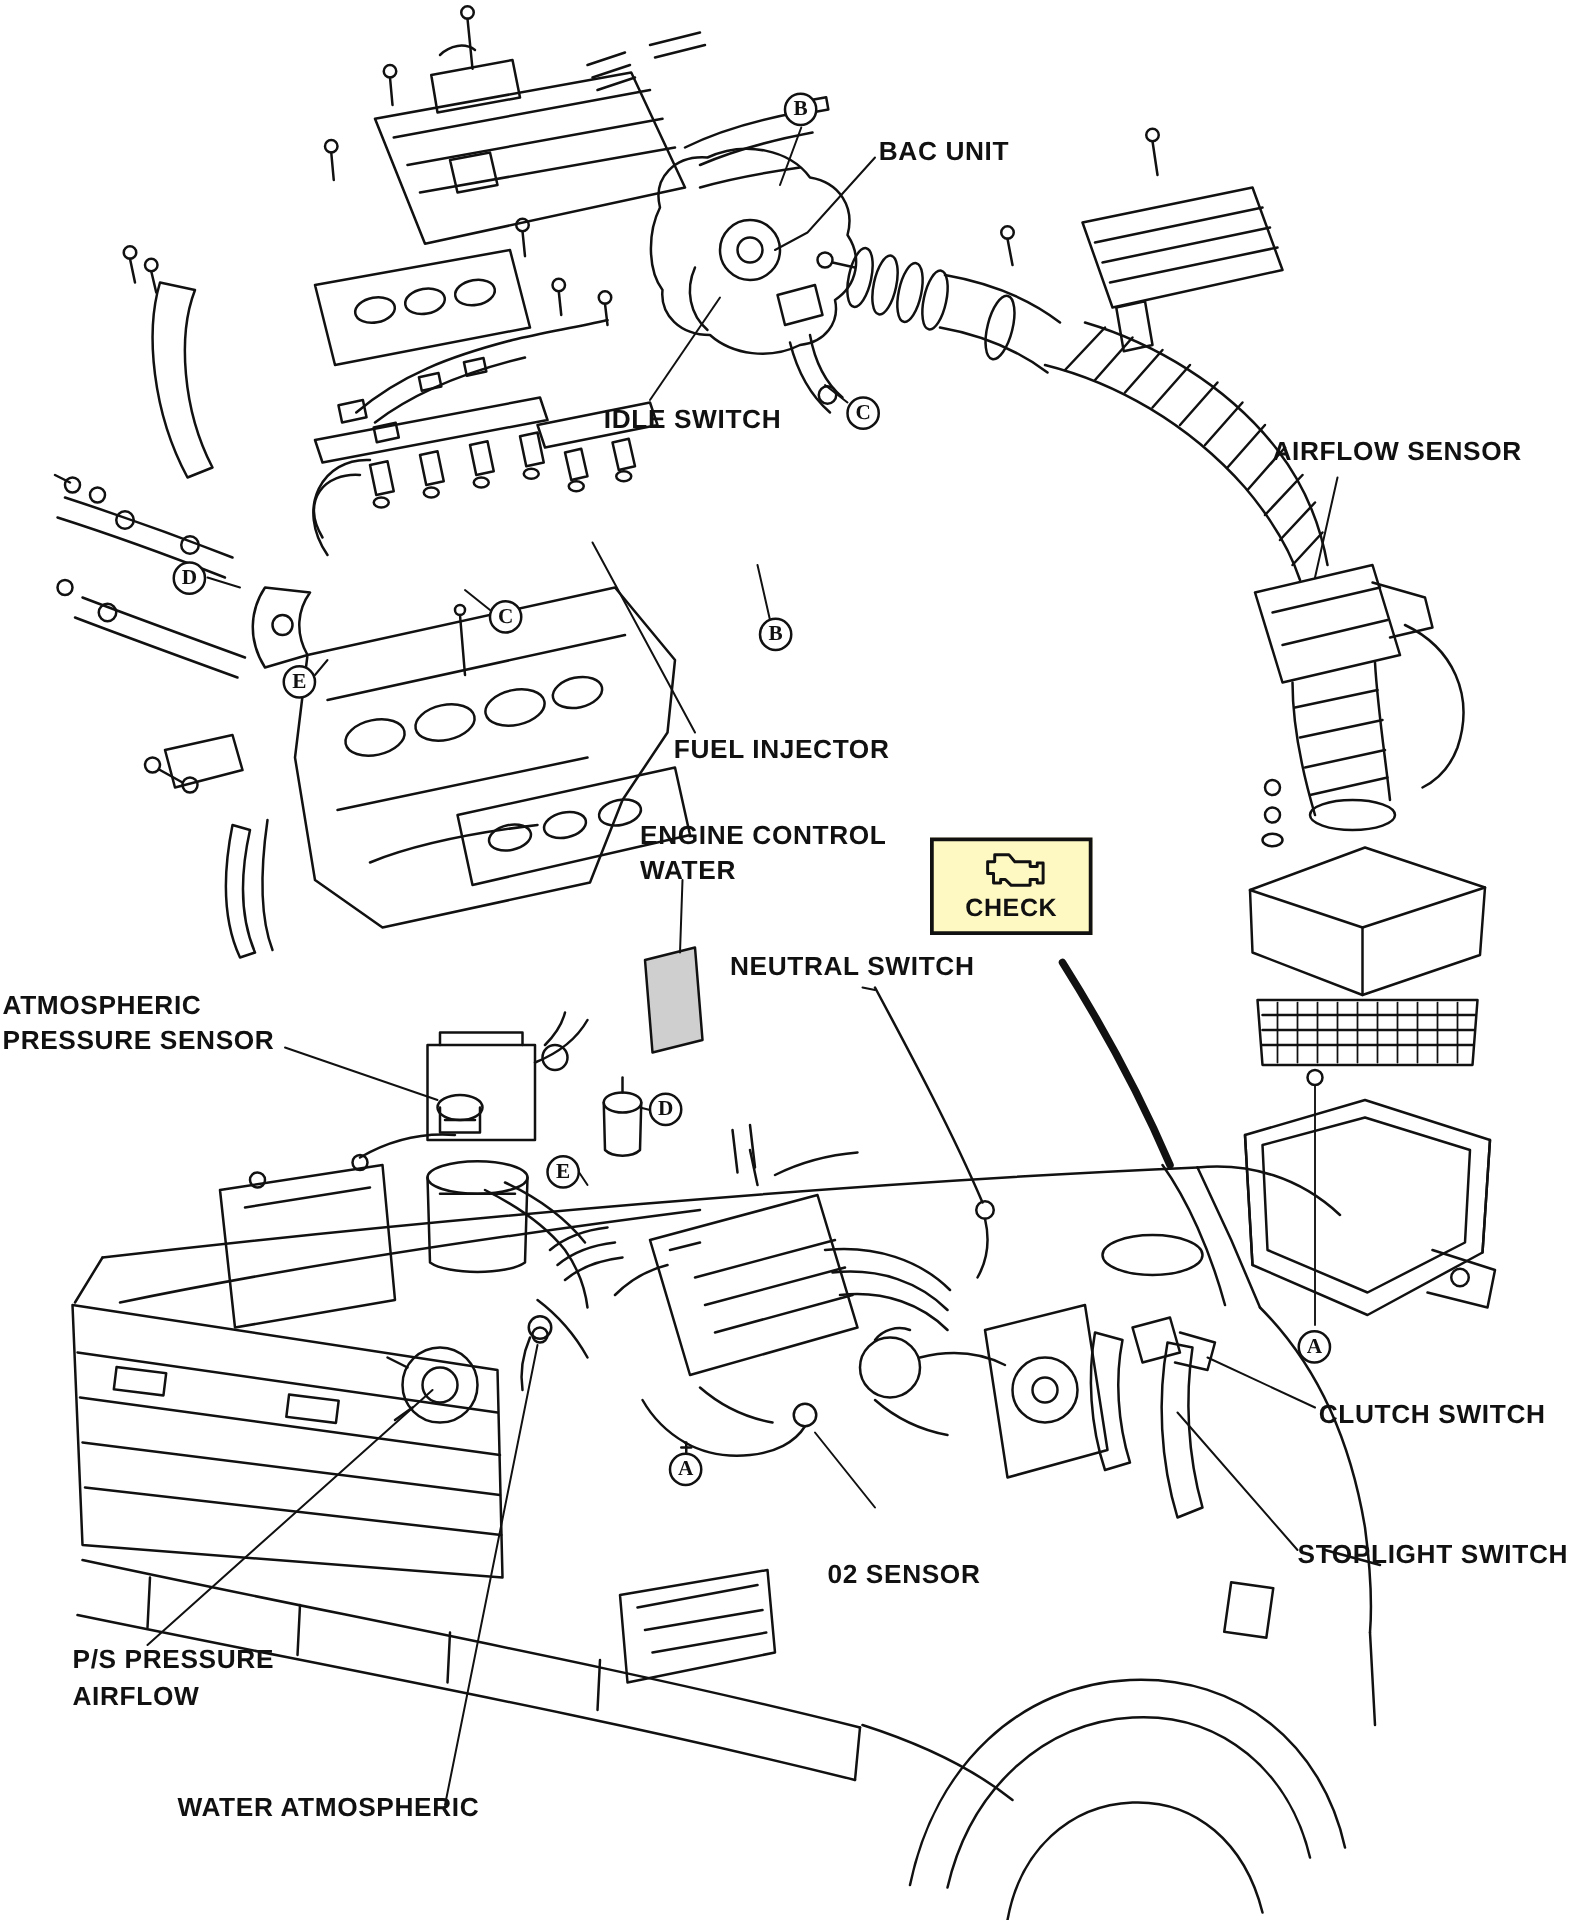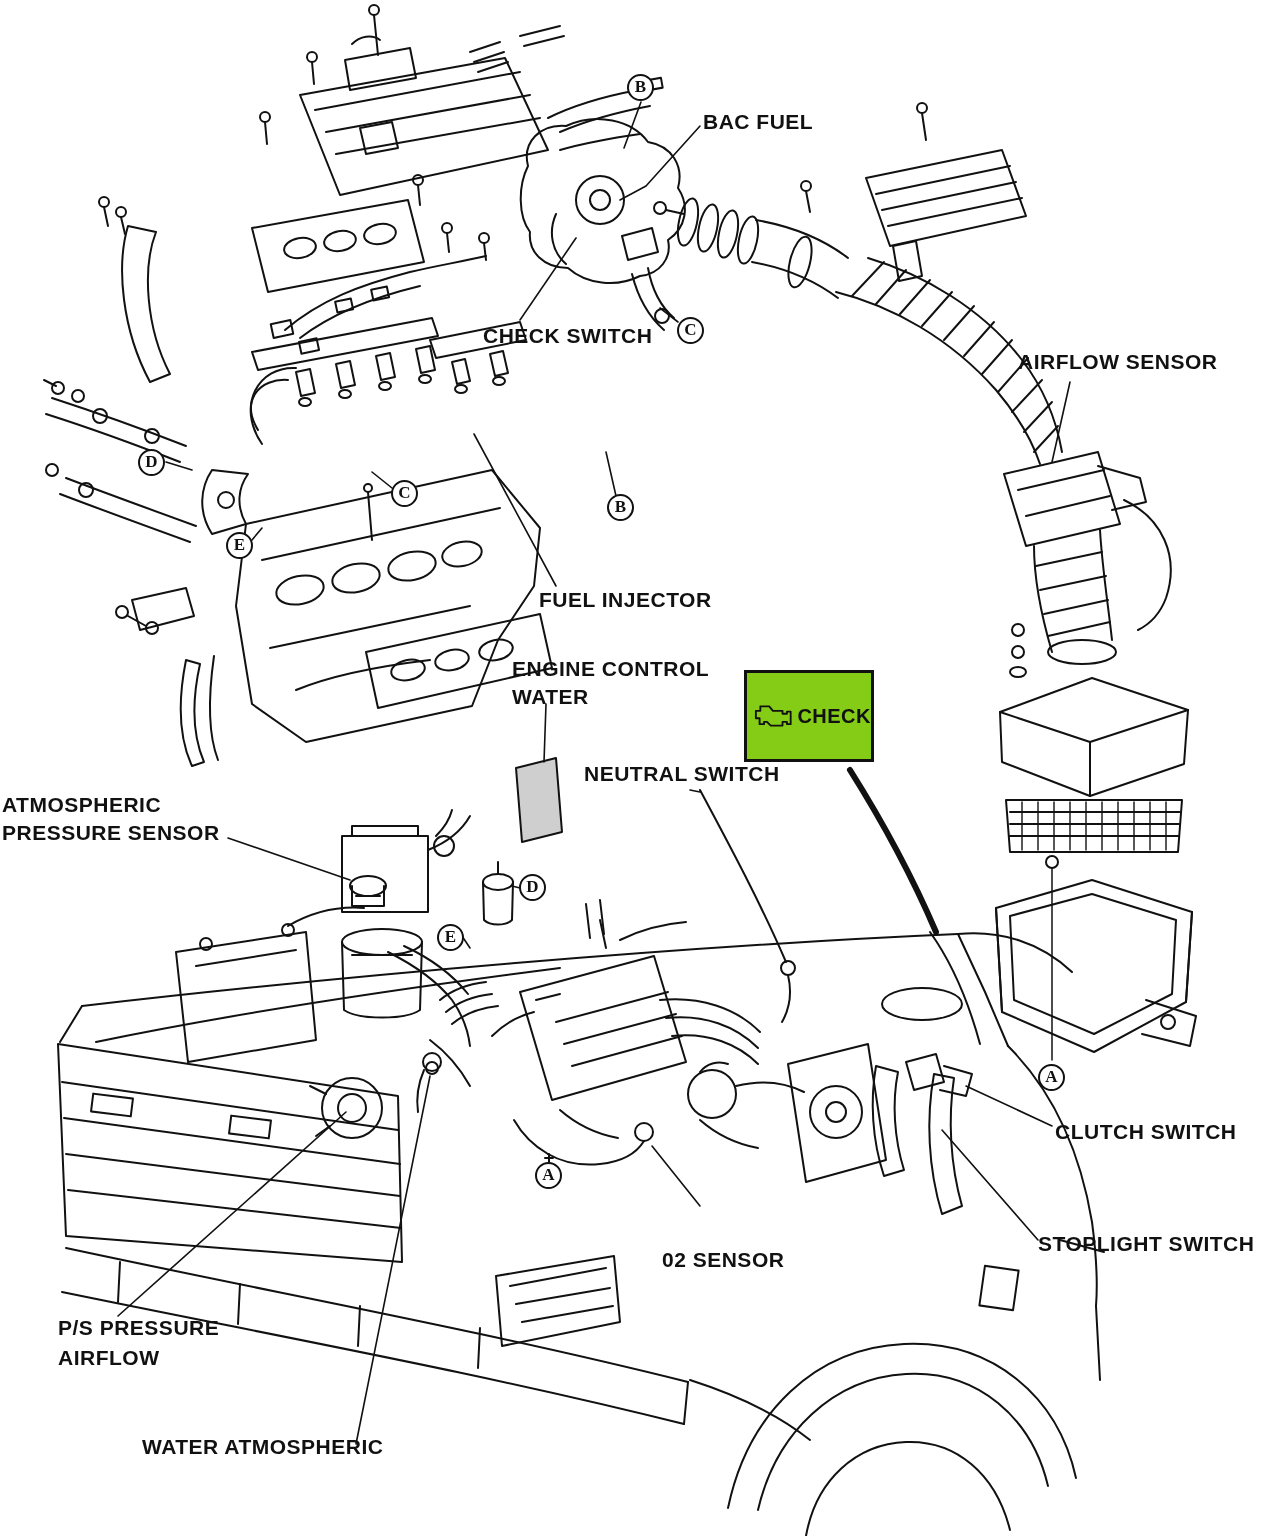--- a/index.html
+++ b/index.html
@@ -11,22 +11,22 @@
   .lbl{
     position:absolute;font-size:21px;font-weight:bold;letter-spacing:.5px;
     white-space:nowrap;line-height:1.1;color:#111;
   }
   .co{
     position:absolute;width:27px;height:27px;border:2px solid #111;border-radius:50%;
     box-sizing:border-box;text-align:center;line-height:22px;font-size:17px;font-weight:bold;
     font-family:"Liberation Serif", serif;background:#fff;
   }
   .check-box{
-    position:absolute;left:744px;top:670px;width:130px;height:92px;border:3px solid #111;
-    box-sizing:border-box;background:#84cc16;display:flex;
+    position:absolute;left:744px;top:670px;width:130px;height:78px;border:3px solid #111;
+    box-sizing:border-box;background:#fef9c3;display:flex;flex-direction:column;
     align-items:center;justify-content:center;gap:3px;
   }
   .check-icon{width:62px;height:34px;}
   .check-text{font-size:20px;font-weight:bold;letter-spacing:.5px;}
 </style>
 </head>
 <body>
 
 <div class="stage">
 
@@ -312,22 +312,22 @@
         <path d="M462 936 L470 948"></path>
         <path d="M1052 1126 L966 1086"></path>
         <path d="M700 1206 L652 1146"></path>
         <path d="M1038 1240 L942 1130"></path>
         <path d="M118 1316 L346 1112"></path>
         <path d="M356 1444 L430 1076"></path>
       </g>
     </g>
   </svg>
 
-  <div class="lbl" style="left:703px;top:110px">BAC FUEL</div>
-  <div class="lbl" style="left:483px;top:324px">CHECK SWITCH</div>
+  <div class="lbl" style="left:703px;top:110px">BAC UNIT</div>
+  <div class="lbl" style="left:483px;top:324px">IDLE SWITCH</div>
   <div class="lbl" style="left:1018px;top:350px">AIRFLOW SENSOR</div>
   <div class="lbl" style="left:539px;top:588px">FUEL INJECTOR</div>
   <div class="lbl" style="left:512px;top:657px">ENGINE CONTROL</div>
   <div class="lbl" style="left:512px;top:685px">WATER</div>
   <div class="lbl" style="left:584px;top:762px">NEUTRAL SWITCH</div>
   <div class="lbl" style="left:2px;top:793px">ATMOSPHERIC</div>
   <div class="lbl" style="left:2px;top:821px">PRESSURE SENSOR</div>
   <div class="lbl" style="left:1055px;top:1120px">CLUTCH SWITCH</div>
   <div class="lbl" style="left:662px;top:1248px">02 SENSOR</div>
   <div class="lbl" style="left:1038px;top:1232px">STOPLIGHT SWITCH</div>

